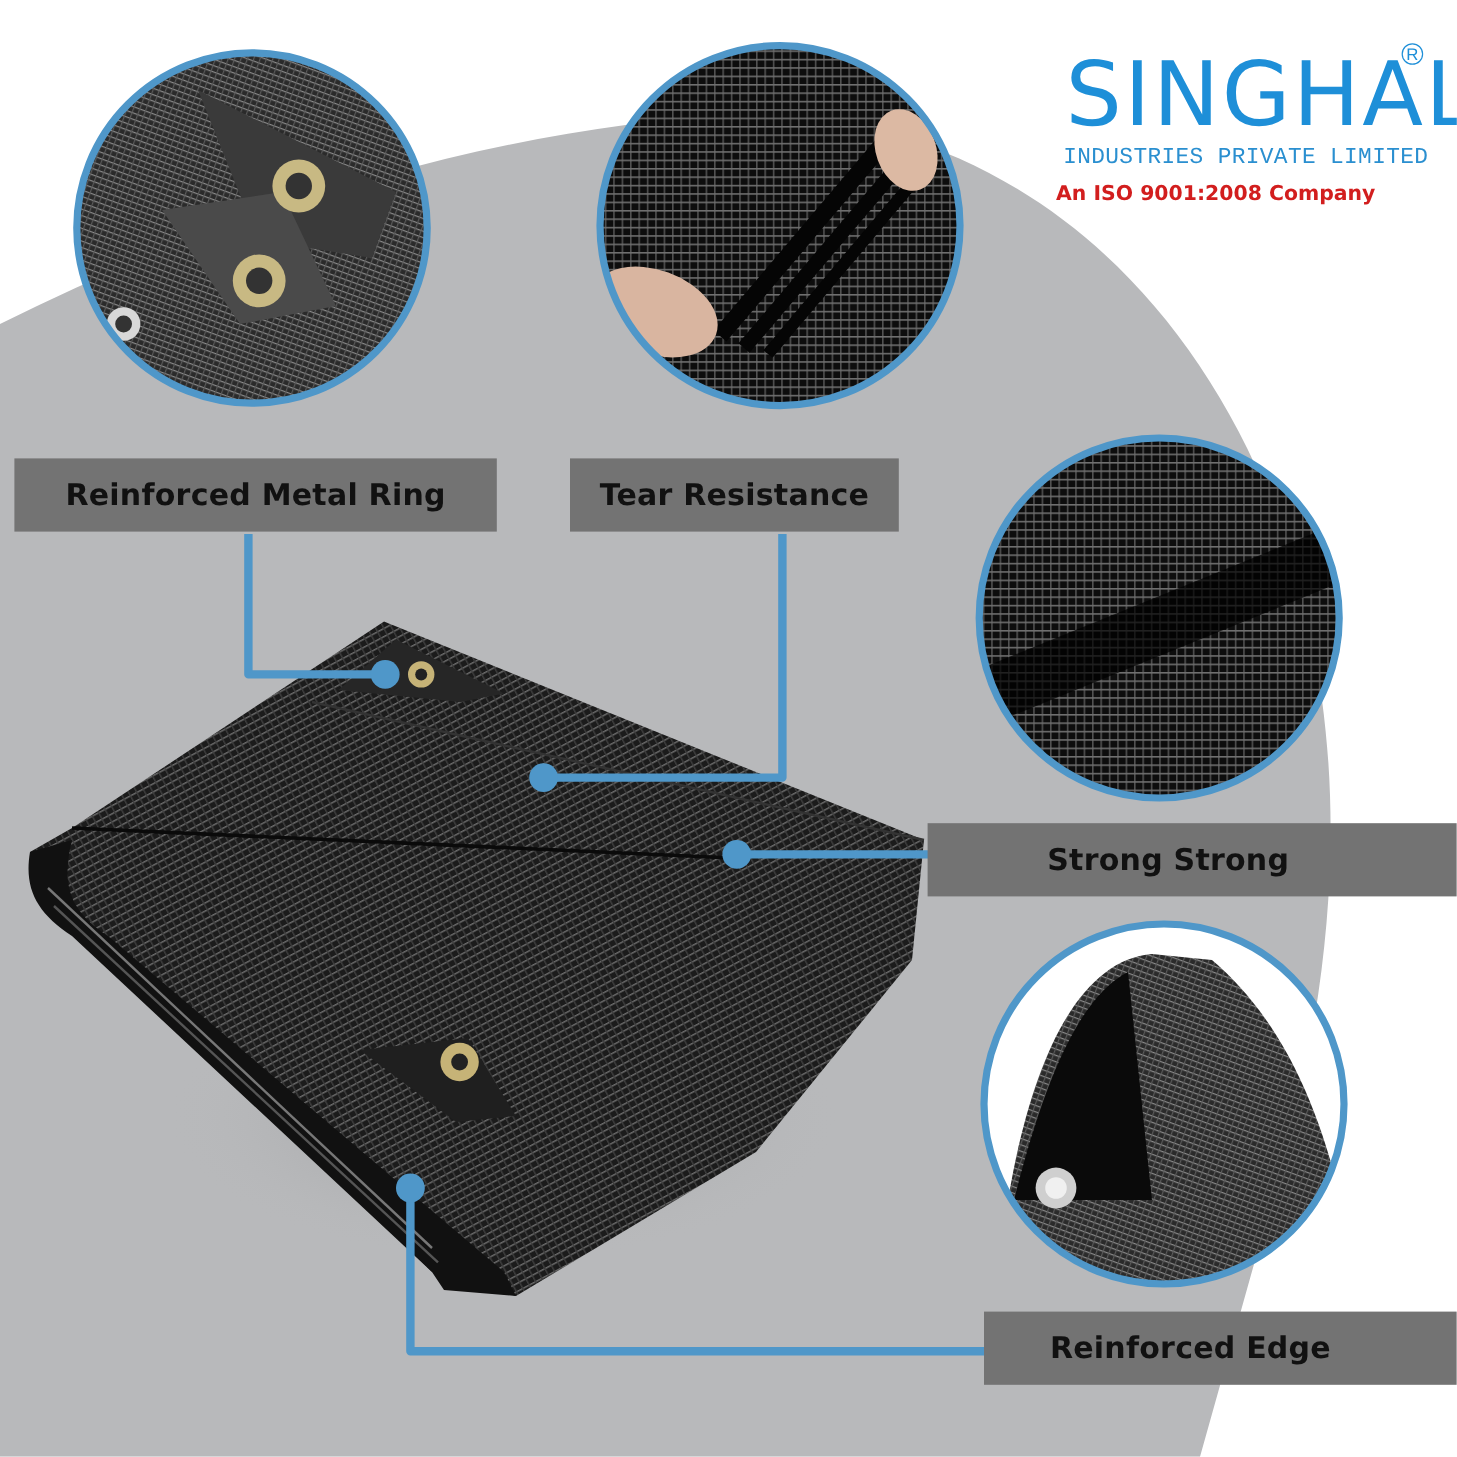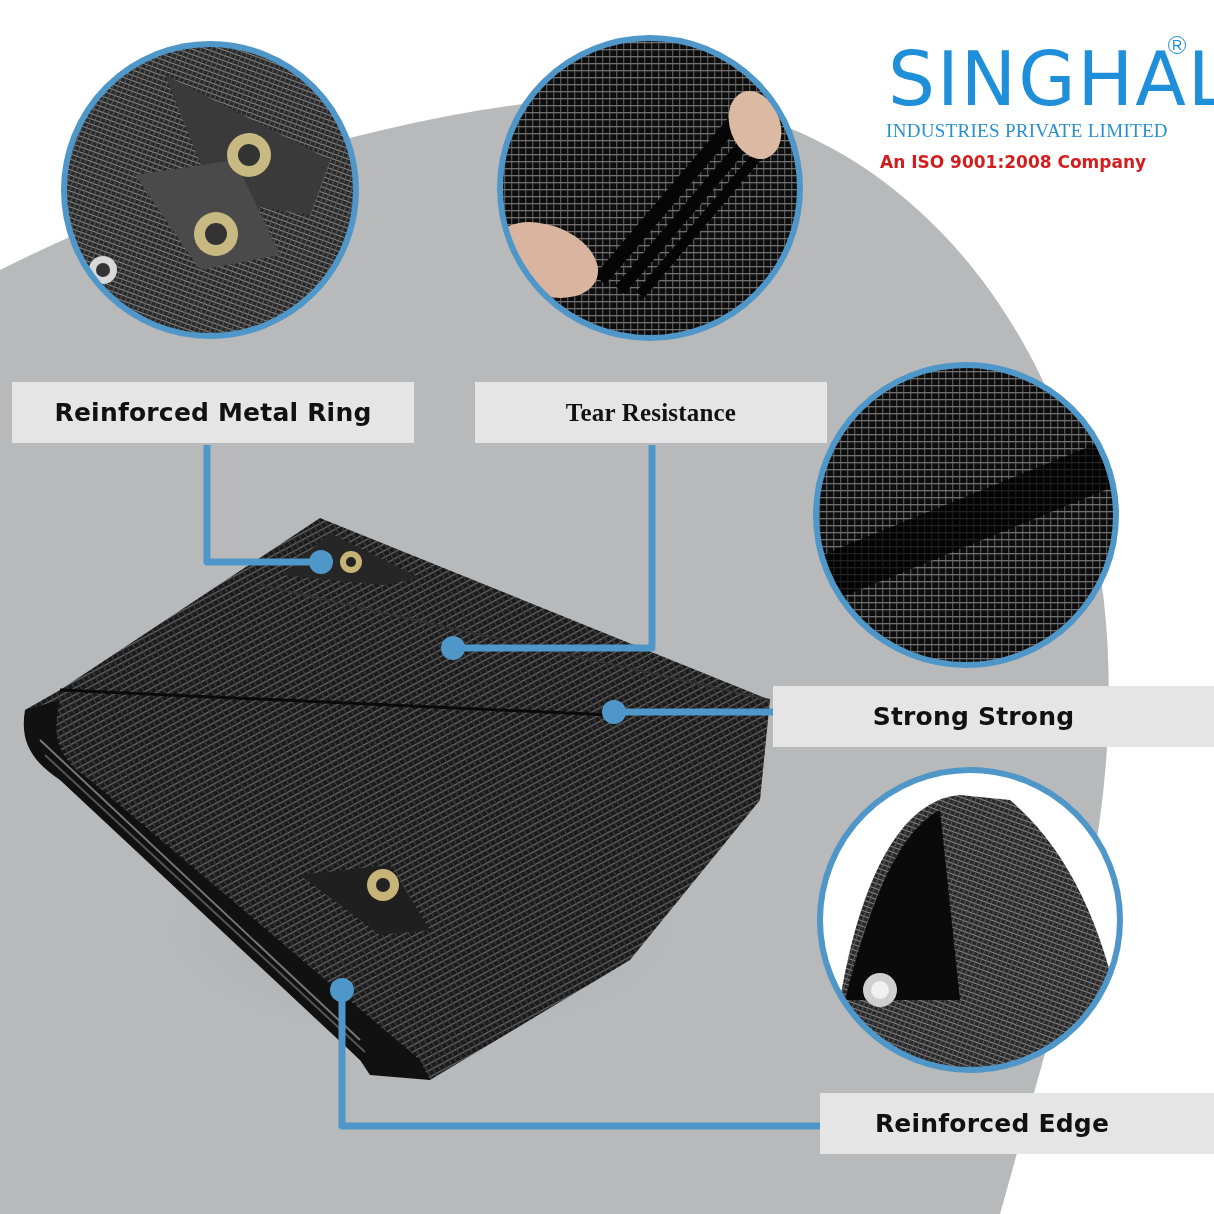--- a/index.html
+++ b/index.html
@@ -1,22 +1,22 @@
 <!DOCTYPE html>
 <html><head>
 <meta charset="utf-8">
 <style>
   html, body { margin:0; padding:0; }
   body { width:1214px; height:1214px; position:relative; overflow:hidden; background:#ffffff; font-family:"Liberation Sans", sans-serif; }
   .layer { position:absolute; left:0; top:0; width:1214px; height:1214px; }
-  .label-box { position:absolute; background:#e5e5e5; display:flex; align-items:center; justify-content:center; color:#111; font-family:"DejaVu Sans", sans-serif; font-weight:bold; font-size:25px; letter-spacing:0.2px; }
+  .label-box { position:absolute; background:#737373; display:flex; align-items:center; justify-content:center; color:#111; font-family:"DejaVu Sans", sans-serif; font-weight:bold; font-size:25px; letter-spacing:0.2px; }
   .logo { position:absolute; left:880px; top:18px; width:330px;margin-top:24px; }
   .logo .brand { color:#1e8fd8; font-size:74px; line-height:74px; letter-spacing:2px; font-family:"DejaVu Sans", sans-serif; font-weight:normal; position:relative; left:8px; }
   .logo .reg { position:absolute; left:288px; top:-6px; color:#1e8fd8; font-size:14px; border:1.5px solid #1e8fd8; border-radius:50%; width:16px; height:16px; line-height:16px; text-align:center; }
-  .logo .sub { color:#2a8fd0; font-size:19px; margin-top:4px; margin-left:6px; font-family:Liberation Serif, serif; letter-spacing:0.3px; }
+  .logo .sub { color:#2a8fd0; font-size:19px; margin-top:4px; margin-left:6px; font-family:Liberation Mono, monospace; letter-spacing:0.3px; }
   .logo .iso { color:#d21e1e; font-size:17px; font-weight:bold; margin-top:10px; font-family:"DejaVu Sans", sans-serif; }
 </style>
 </head>
 <body>
 
 <svg class="layer" viewBox="0 0 1214 1214">
   <defs>
     <radialGradient id="shadow" cx="50%" cy="50%" r="50%">
       <stop offset="0%" stop-color="#8e8f91" stop-opacity="0.9"></stop>
       <stop offset="100%" stop-color="#b8b9bb" stop-opacity="0"></stop>
@@ -136,21 +136,21 @@
 <div class="logo">
   <div class="brand">SINGHAL</div>
   <span class="reg">R</span>
   <div class="sub">INDUSTRIES PRIVATE LIMITED</div>
   <div class="iso">An ISO 9001:2008 Company</div>
 </div>
 
 <div class="label-box" style="left:12px; top:382px; width:402px; height:61px;">
   <span>Reinforced Metal Ring</span>
 </div>
-<div class="label-box" style="left:475px; top:382px; width:352px; height:61px;font-family:Liberation Serif, serif;">
+<div class="label-box" style="left:475px; top:382px; width:274px; height:61px;">
   <span>Tear Resistance</span>
 </div>
 <div class="label-box" style="left:773px; top:686px; width:441px; height:61px;">
   <span style="margin-left:-40px;">Strong Strong</span>
 </div>
 <div class="label-box" style="left:820px; top:1093px; width:394px; height:61px;justify-content:center;">
   <span style="margin-left:-50px;">Reinforced Edge</span>
 </div>
 
 </body></html>

